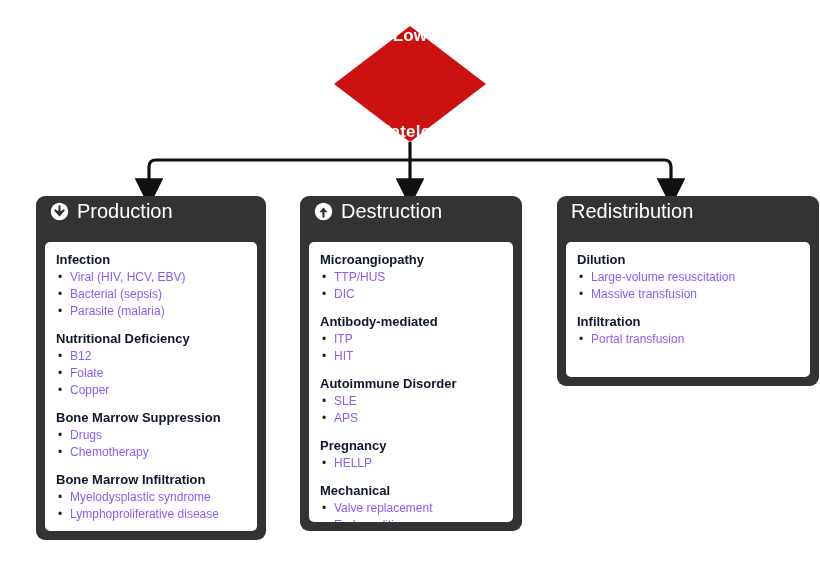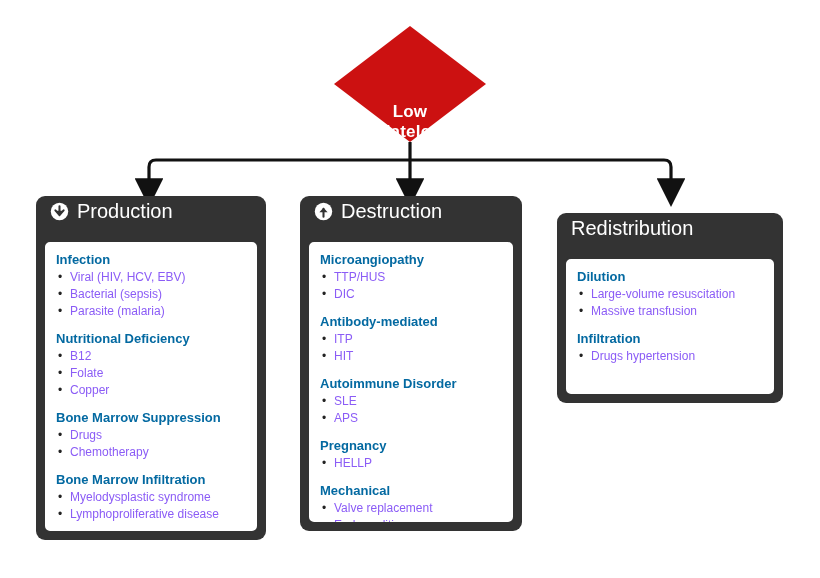--- a/index.html
+++ b/index.html
@@ -32,21 +32,21 @@
     inset: 0;
     background: var(--accent, #cc1111);
     clip-path: polygon(50% 0%, 100% 50%, 50% 100%, 0% 50%);
   }
   .diamond-label {
     position: absolute;
     inset: 0;
     display: flex;
     flex-direction: column;
     align-items: center;
-    justify-content: flex-end;
+    justify-content: space-between;
     color: #ffffff;
     font-weight: bold;
     font-size: 17px;
     line-height: 20px;
     text-align: center;
     letter-spacing: 0.2px;
   }
 
   
   .connector-svg {
@@ -62,21 +62,21 @@
   .column {
     position: absolute;
     top: 196px;
     background: #333333;
     border-radius: 9px;
     box-sizing: border-box;
     padding: 0;
   }
   .col-1 { left: 36px;  width: 230px; height: 344px; }
   .col-2 { left: 300px; width: 222px; height: 335px; }
-  .col-3 { left: 557px; width: 226px; height: 190px; margin-top: 17px; }
+  .col-3 { left: 557px; width: 262px; height: 190px; }
 
   .col-header {
     height: 46px;
     display: flex;
     align-items: center;
     gap: 8px;
     padding: 0 0 16px 14px;
     box-sizing: border-box;
   }
   .col-header-title {
@@ -107,21 +107,21 @@
     overflow: hidden;
   }
 
   .group { margin-bottom: 10px; }
   .group:last-child { margin-bottom: 0; }
 
   .group-title {
     font-weight: bold;
     font-size: 13px;
     line-height: 17px;
-    color: #0369a1;
+    color: #0f172a;
     margin-bottom: 1px;
   }
   .item-list {
     margin: 0;
     padding: 0;
     list-style: none;
   }
   .item {
     font-size: 12px;
     line-height: 17px;
@@ -277,20 +277,20 @@
         <div class="group-title">Dilution</div>
         <ul class="item-list">
           <li class="item">Large-volume resuscitation</li>
           <li class="item">Massive transfusion</li>
         </ul>
       </div>
 
       <div class="group">
         <div class="group-title">Infiltration</div>
         <ul class="item-list">
-          <li class="item">Drugs hypertension</li>
+          <li class="item">Portal transfusion</li>
         </ul>
       </div>
 
     </div>
   </div>
 
 </div>
 
 </body></html>

